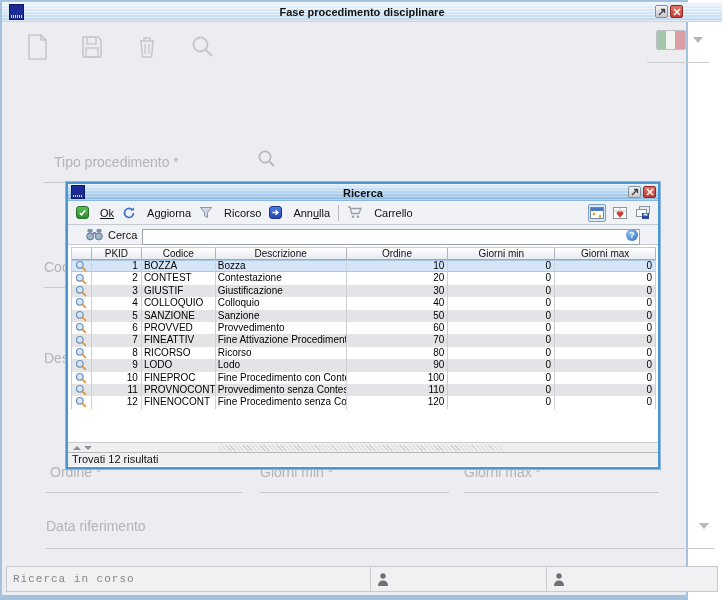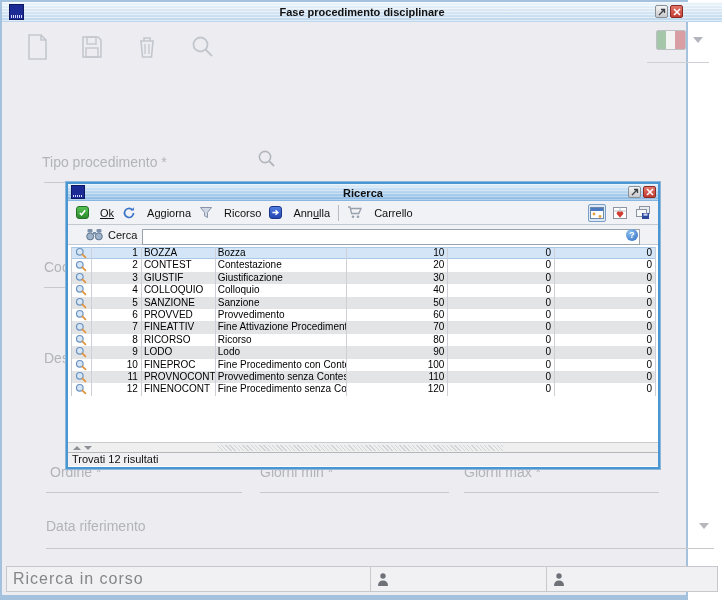--- a/index.html
+++ b/index.html
@@ -43,21 +43,21 @@
   .fcaret { position:absolute; width:0; height:0; border-left:5px solid transparent;
     border-right:5px solid transparent; border-top:6px solid #b6b8bc; }
 
   
   .bottombar { position:absolute; left:4px; top:564px; width:712px; height:26px;
     background:#f1f1f3; border:1px solid #c6c8cb; display:flex; }
   .bcell { height:100%; display:flex; align-items:center; border-right:1px solid #c6c8cb; }
   .bcell.c1 { width:364px; padding-left:6px; }
   .bcell.c2 { width:176px; padding-left:6px; }
   .bcell.c3 { flex:1; padding-left:6px; border-right:none; }
-  .bmsg { font-family:Liberation Sans, sans-serif; font-size:16px; color:#84868a; letter-spacing:1px; }
+  .bmsg { font-family:Liberation Mono, monospace; font-size:11px; color:#84868a; letter-spacing:1px; }
 
   
   .dialog { position:absolute; left:64px; top:180px; width:594px; height:287px;
     border:2px solid #4a96d2; background:#fff; box-shadow:0 0 0 1px #8cb6da; }
   .dtitle { height:17px; position:relative;
     background-image:
       repeating-linear-gradient(180deg, rgba(255,255,255,.35) 0 1px, rgba(255,255,255,0) 1px 3px),
       linear-gradient(#e2f0fb,#84b5e2);
     display:flex; align-items:center; justify-content:center; }
   .dtitle .title { font-size:11px; font-weight:bold; color:#101010; }
@@ -172,21 +172,21 @@
     <svg width="23" height="24" viewBox="0 0 23 24">
         <circle cx="9.5" cy="9.5" r="7" fill="none" stroke="#c3c7cd" stroke-width="1.8"></circle>
         <line x1="14.5" y1="14.5" x2="21" y2="21" stroke="#c3c7cd" stroke-width="2"></line>
       </svg>
   </div>
 
   <div class="flag"></div>
   <div class="flag-caret"></div>
   <div class="flag-underline"></div>
 
-  <div class="flabel" style="left:40px; top:152px;">Tipo procedimento *</div>
+  <div class="flabel" style="left:52px; top:152px;">Tipo procedimento *</div>
   <div class="mainicon" style="left:255px; top:147px;">
     <svg width="19" height="20" viewBox="0 0 19 20">
         <circle cx="8" cy="8" r="5.6" fill="none" stroke="#b3b7bd" stroke-width="1.6"></circle>
         <line x1="12" y1="12" x2="17" y2="17" stroke="#b3b7bd" stroke-width="1.8"></line>
       </svg>
   </div>
   <div class="fline" style="left:42px; top:180px; width:236px;"></div>
 
   <div class="flabel" style="left:42px; top:257px;">Codice</div>
   <div class="fline" style="left:42px; top:285px; width:236px;"></div>
@@ -316,20 +316,29 @@
         </svg>
       <span class="lbl">Cerca</span>
       <span class="searchwrap">
         <input type="text" value="" style="">
         <span class="helpdot"></span>
       </span>
     </div>
 
     <div class="dbody">
       <div class="rtable">
+        <div class="thead">
+          <div class="th c0"></div>
+          <div class="th c1">PKID</div>
+          <div class="th c2">Codice</div>
+          <div class="th c3">Descrizione</div>
+          <div class="th c4">Ordine</div>
+          <div class="th c5">Giorni min</div>
+          <div class="th c6">Giorni max</div>
+        </div>
         <div>
             <div class="trow sel">
               <div class="td c0 lens">
                 <svg width="12" height="12" viewBox="0 0 12 12">
                   <circle cx="4.8" cy="4.8" r="3.3" fill="#d6e6f4" stroke="#6a92c0" stroke-width="1.2"></circle>
                   <line x1="7.4" y1="7.4" x2="10.4" y2="10.4" stroke="#e2953f" stroke-width="1.8" stroke-linecap="round"></line>
                 </svg>
               </div>
               <div class="td c1 num">1</div>
               <div class="td c2 txt">BOZZA</div>

